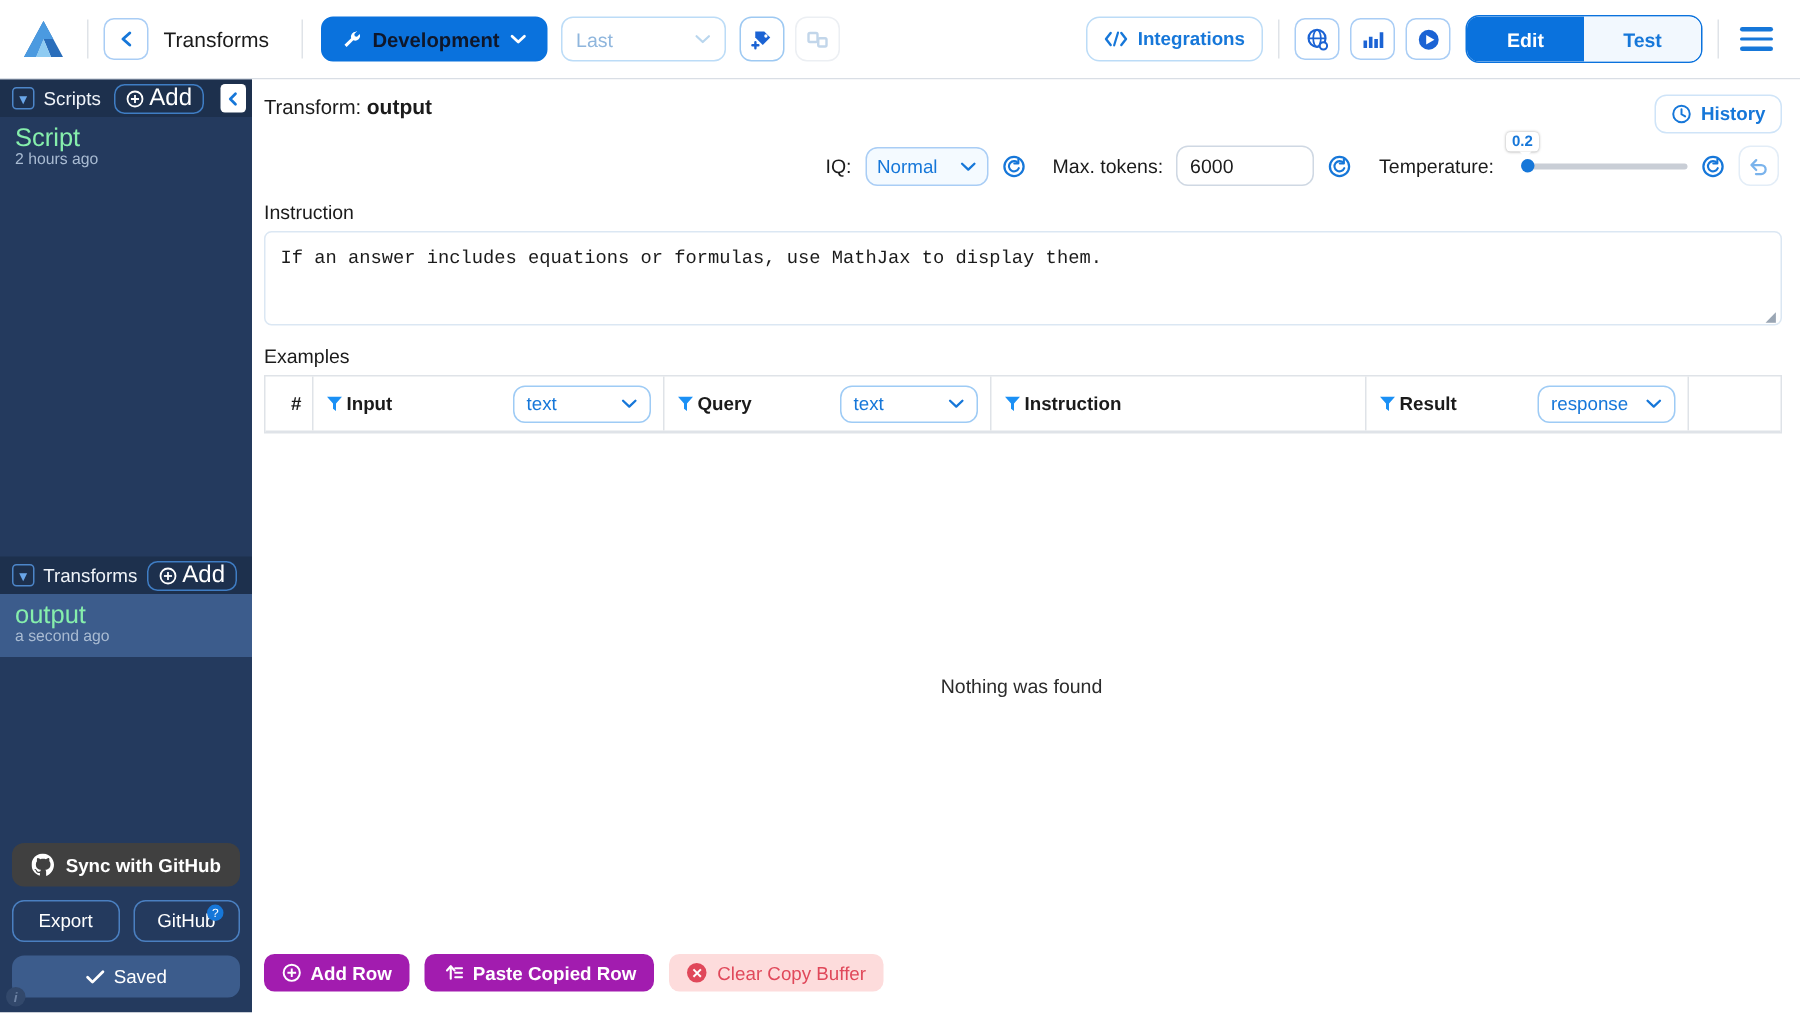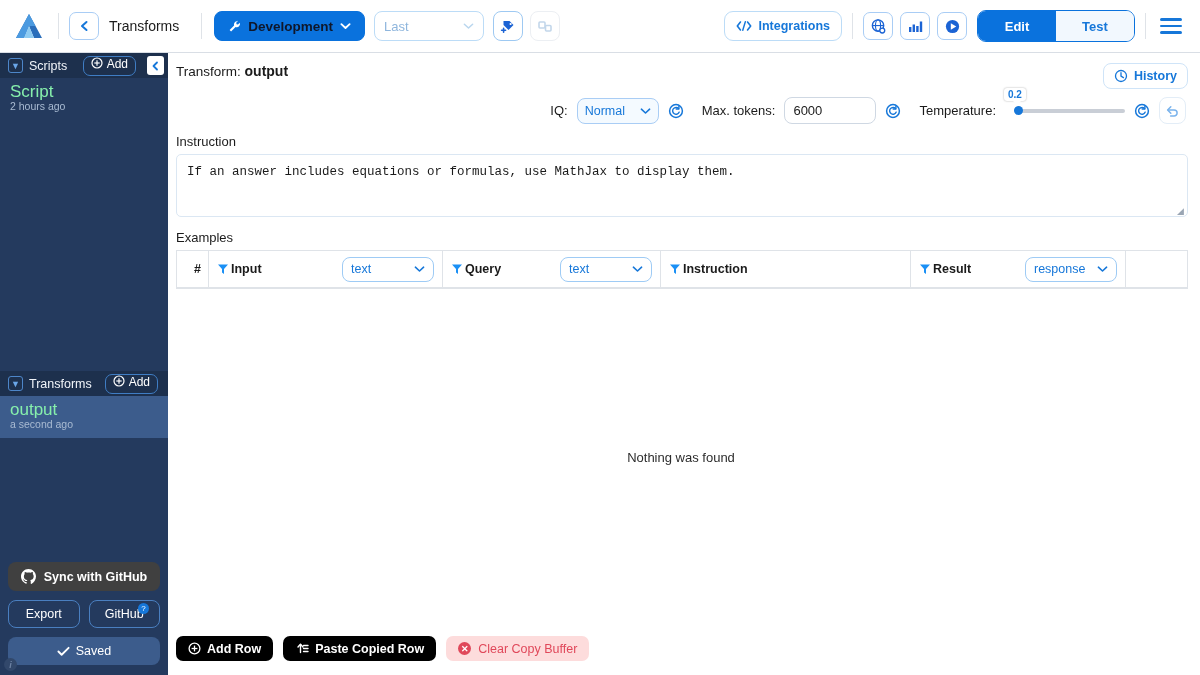--- a/index.html
+++ b/index.html
@@ -79,21 +79,21 @@
     padding:0 4px 0 8px; gap:6px; font-size:12px;
   }
   .chev-box {
     width:15px; height:15px; border:1px solid #4d86c9; border-radius:3px;
     display:flex; align-items:center; justify-content:center; color:#6aa6e8; font-size:9px;
     cursor:pointer;
   }
   .sec-title { flex:1; font-size:12.5px; color:#f0f4f9; }
   .add-btn {
     border:1px solid #3f7dc4; border-radius:7px; height:20px; display:flex;
-    align-items:flex-start; gap:4px; padding:0 7px; font-size:12px; color:#fff; cursor:pointer;
+    align-items:center; gap:4px; padding:0 7px; font-size:16px; color:#fff; cursor:pointer;
   }
   .collapse-btn {
     width:17px; height:19px; background:#fff; border-radius:3px; color:#1677d9;
     display:flex; align-items:center; justify-content:center; font-size:10px;
     margin-left:5px; cursor:pointer;
   }
   .list-item { padding:6px 10px 7px 10px; cursor:pointer; }
   .list-item.sel { background:#3c5c8c; }
   .li-title { font-size:17px; color:#86efac; line-height:15px; }
   .li-sub { font-size:10.5px; color:#a9bbd2; line-height:14px; }
@@ -197,21 +197,21 @@
   .funnel { color:#1b90f5; margin-right:2px; display:inline-flex; }
   .type-sel {
     width:92px; height:25px; border:1px solid #9ecbf5; border-radius:8px; background:#fff;
     display:flex; align-items:center; justify-content:space-between; padding:0 8px;
     color:#1677d9; font-size:12.5px; font-weight:normal; cursor:pointer; flex:none;
   }
   .empty-area { flex:1; display:flex; align-items:center; justify-content:center; }
   .empty-txt { font-size:13px; color:#2c2c2c; }
   .foot { padding:10px 8px 14px 8px; display:flex; gap:10px; }
   .f-blue {
-    background:#000000; color:#fff; border-radius:7px; height:25px; display:flex;
+    background:#a21caf; color:#fff; border-radius:7px; height:25px; display:flex;
     align-items:center; gap:6px; padding:0 12px; font-size:12.5px; font-weight:bold; cursor:pointer;
   }
   .f-red {
     background:#fddcdc; color:#e0485a; border-radius:7px; height:25px; display:flex;
     align-items:center; gap:7px; padding:0 12px; font-size:12.5px; cursor:pointer;
   }
   .x-circ {
     width:13px; height:13px; border-radius:50%; background:#e0485a; color:#fff;
     font-size:9px; display:flex; align-items:center; justify-content:center; font-weight:bold;
   }

